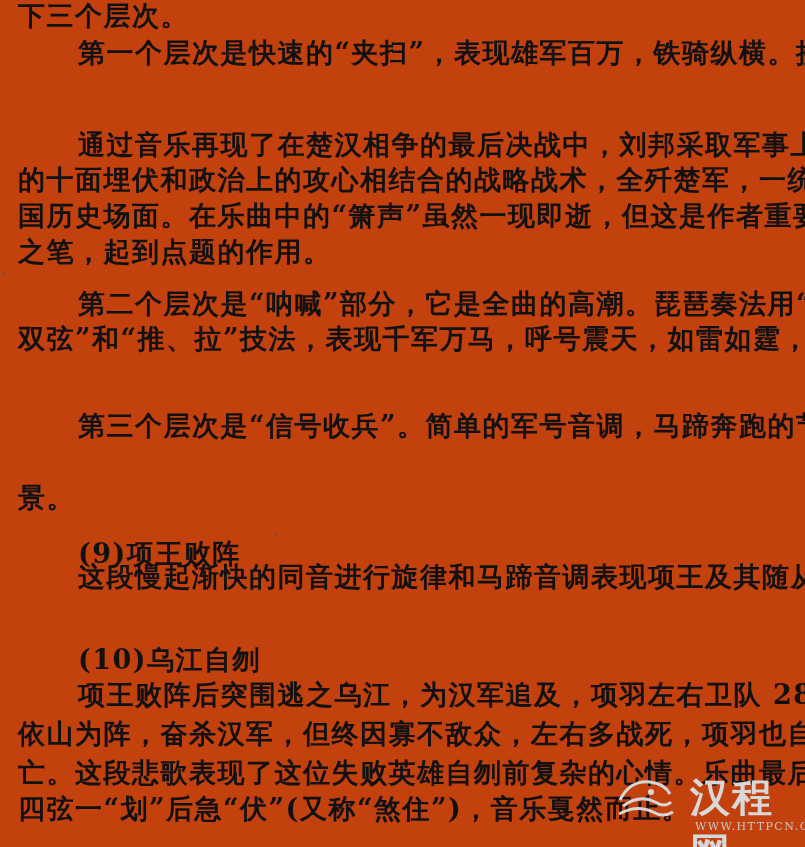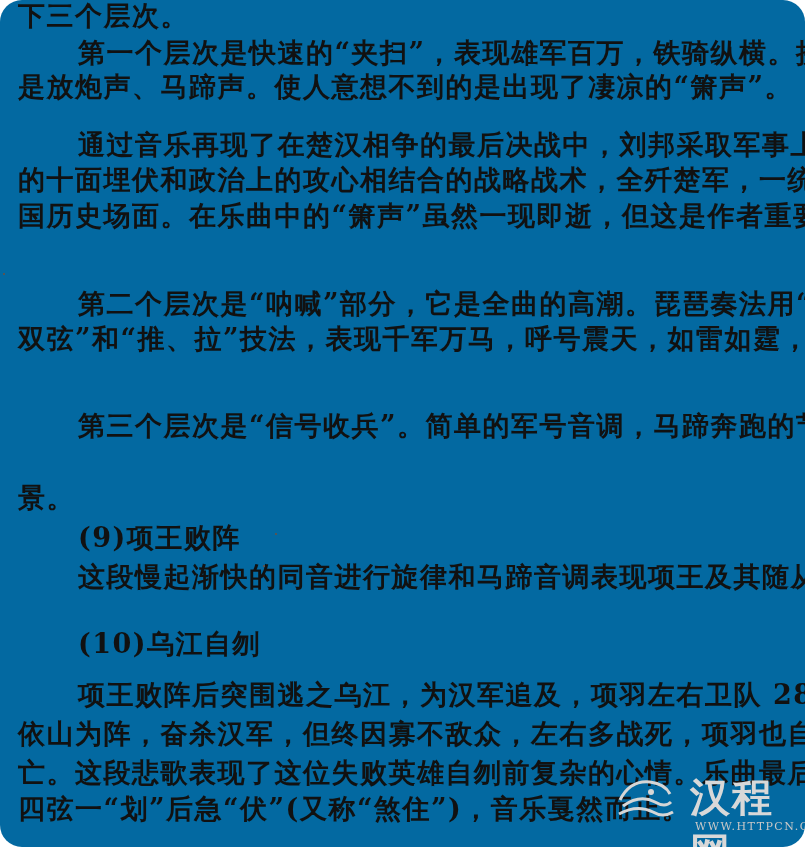--- a/index.html
+++ b/index.html
@@ -1,53 +1,53 @@
 <!DOCTYPE html>
 <html><head>
   <meta charset="utf-8">
   <style>
     html, body { margin: 0; padding: 0; background: #ffffff; }
     body { width: 805px; height: 847px; position: relative; overflow: hidden; }
-    .page { position: absolute; left: 0; top: 0; width: 805px; height: 847px; background: #0369a1; border-radius: 22px; }
+    .page { position: absolute; left: 0; top: 0; width: 805px; height: 847px; background: #c2410c; }
     .line {
       position: absolute;
       left: 18px;
       width: 740px;
       font-family: "DejaVu Serif", "Liberation Serif", serif;
       font-size: 27px;
       font-weight: bold;
       color: #111;
       line-height: 32px;
       white-space: nowrap;
       letter-spacing: 1.5px;
       text-align: justify;
       text-align-last: justify;
     }
     .line.last { text-align-last: left; }
     .line.indent { left: 78px; width: 680px; }
-    .heading { text-align-last: left; }
+    .heading { text-align-last: left; margin-top: 16px; }
     .watermark {
       position: absolute; left: 615px; top: 770px; width: 190px; height: 70px;
       color: #d4d4d4; font-family: "DejaVu Sans", sans-serif;
     }
     .wm-logo { position: absolute; left: 0; top: 2px; width: 60px; height: 50px; }
     .wm-text { position: absolute; left: 75px; top: 0; font-size: 40px; font-weight: bold; letter-spacing: 2px; color: #d8d8d8; }
     .wm-url { position: absolute; left: 80px; top: 50px; font-size: 11px; letter-spacing: 1.5px; color: #c8c8c8; font-family: "DejaVu Serif", serif; }
     .speck { position: absolute; width: 2px; height: 2px; background: #555; }
   </style>
 </head>
 <body>
 
 <div class="page">
   <div class="line last" style="top:0px">下三个层次。</div>
   <div class="line indent" style="top:37px">第一个层次是快速的“夹扫”，表现雄军百万，铁骑纵横。接着</div>
-  <div class="line last" style="top:71px">是放炮声、马蹄声。使人意想不到的是出现了凄凉的“箫声”。</div>
   <div class="line indent" style="top:129px">通过音乐再现了在楚汉相争的最后决战中，刘邦采取军事上</div>
   <div class="line" style="top:164px">的十面埋伏和政治上的攻心相结合的战略战术，全歼楚军，一统全</div>
   <div class="line" style="top:200px">国历史场面。在乐曲中的“箫声”虽然一现即逝，但这是作者重要</div>
+  <div class="line last" style="top:236px">之笔，起到点题的作用。</div>
   <div class="line indent" style="top:288px">第二个层次是“呐喊”部分，它是全曲的高潮。琵琶奏法用“并</div>
   <div class="line" style="top:323px">双弦”和“推、拉”技法，表现千军万马，呼号震天，如雷如霆，惊心动</div>
   <div class="line indent" style="top:410px">第三个层次是“信号收兵”。简单的军号音调，马蹄奔跑的节</div>
   <div class="line last" style="top:482px">景。</div>
   <div class="line indent last heading" style="top:522px">(9)项王败阵</div>
   <div class="line indent" style="top:561px">这段慢起渐快的同音进行旋律和马蹄音调表现项王及其随从</div>
   <div class="line indent last heading" style="top:628px">(10)乌江自刎</div>
   <div class="line indent" style="top:679px">项王败阵后突围逃之乌江，为汉军追及，项羽左右卫队 28 人</div>
   <div class="line" style="top:718px">依山为阵，奋杀汉军，但终因寡不敌众，左右多战死，项羽也自刎身</div>
   <div class="line" style="top:757px">亡。这段悲歌表现了这位失败英雄自刎前复杂的心情。乐曲最后</div>

